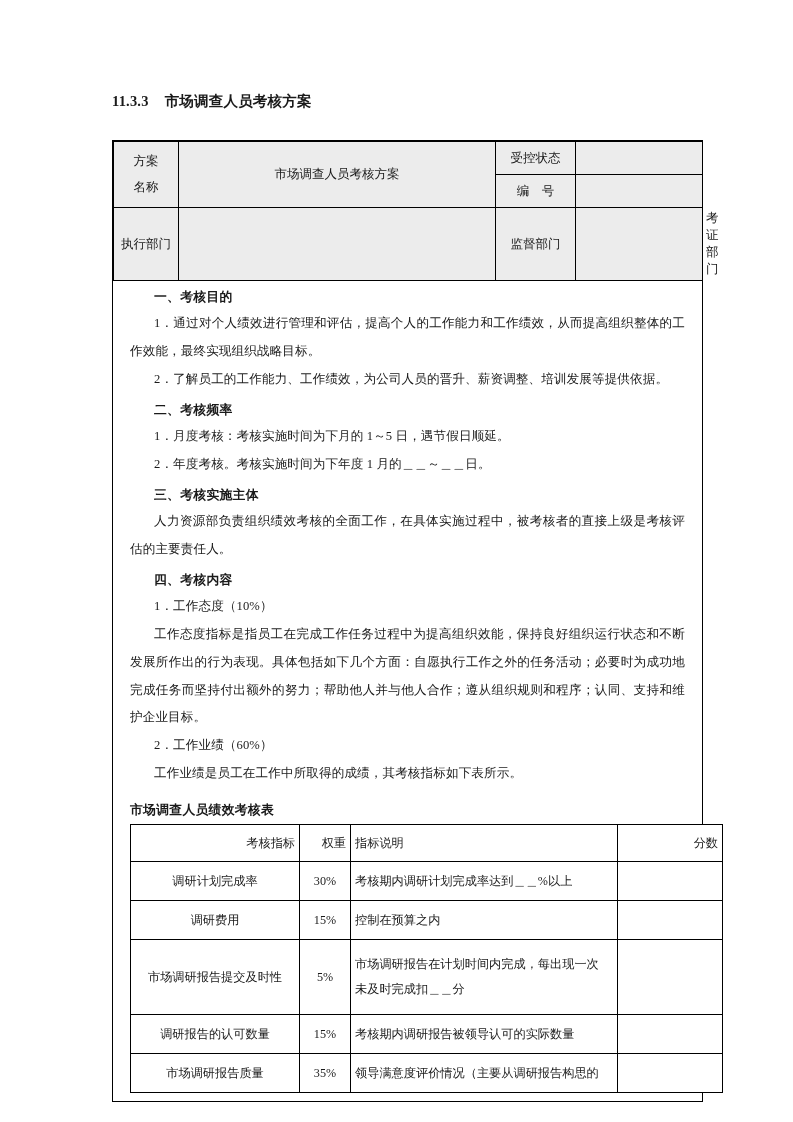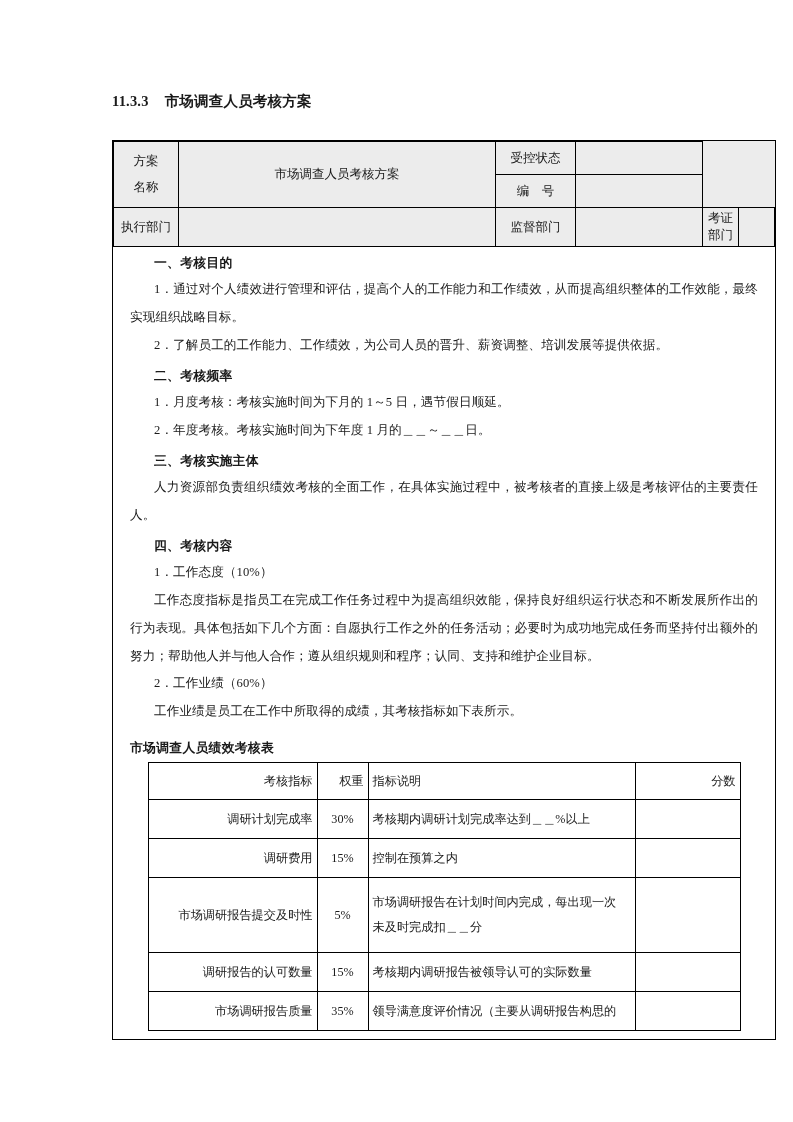--- a/index.html
+++ b/index.html
@@ -31,21 +31,21 @@
     letter-spacing: 0.2px;
     white-space: nowrap;
   }
   .doc-heading .num { margin-right: 16px; }
 
   
   .doc-frame {
     position: absolute;
     left: 112px;
     top: 140px;
-    width: 664px;
+    width: 591px;
     border: 1px solid #000;
     box-sizing: border-box;
   }
 
   
   table.info-table {
     border-collapse: collapse;
     width: 100%;
     table-layout: fixed;
     background: #ececec;
@@ -109,21 +109,21 @@
     width: 556px;
     margin: 0 auto;
   }
   table.perf-table td {
     border: 1px solid #000;
     font-size: 12.2px;
     padding: 6px 4px;
     vertical-align: middle;
     background: #ffffff;
   }
-  .c-idx { width: 160px; text-align: right; }
+  .c-idx { width: 160px; text-align: center; }
   .c-wt  { width: 42px;  text-align: center; }
   .c-desc{ width: 258px; text-align: left; padding-left: 8px; }
   .c-score{width: 96px; }
   .perf-head td { text-align: right; height: 24px; }
   .tall-row td { height: 62px; }
   .tall-row .c-desc { line-height: 2.1; }
   .norm-row td { height: 26px; }
 </style>
 </head>
 <body>

